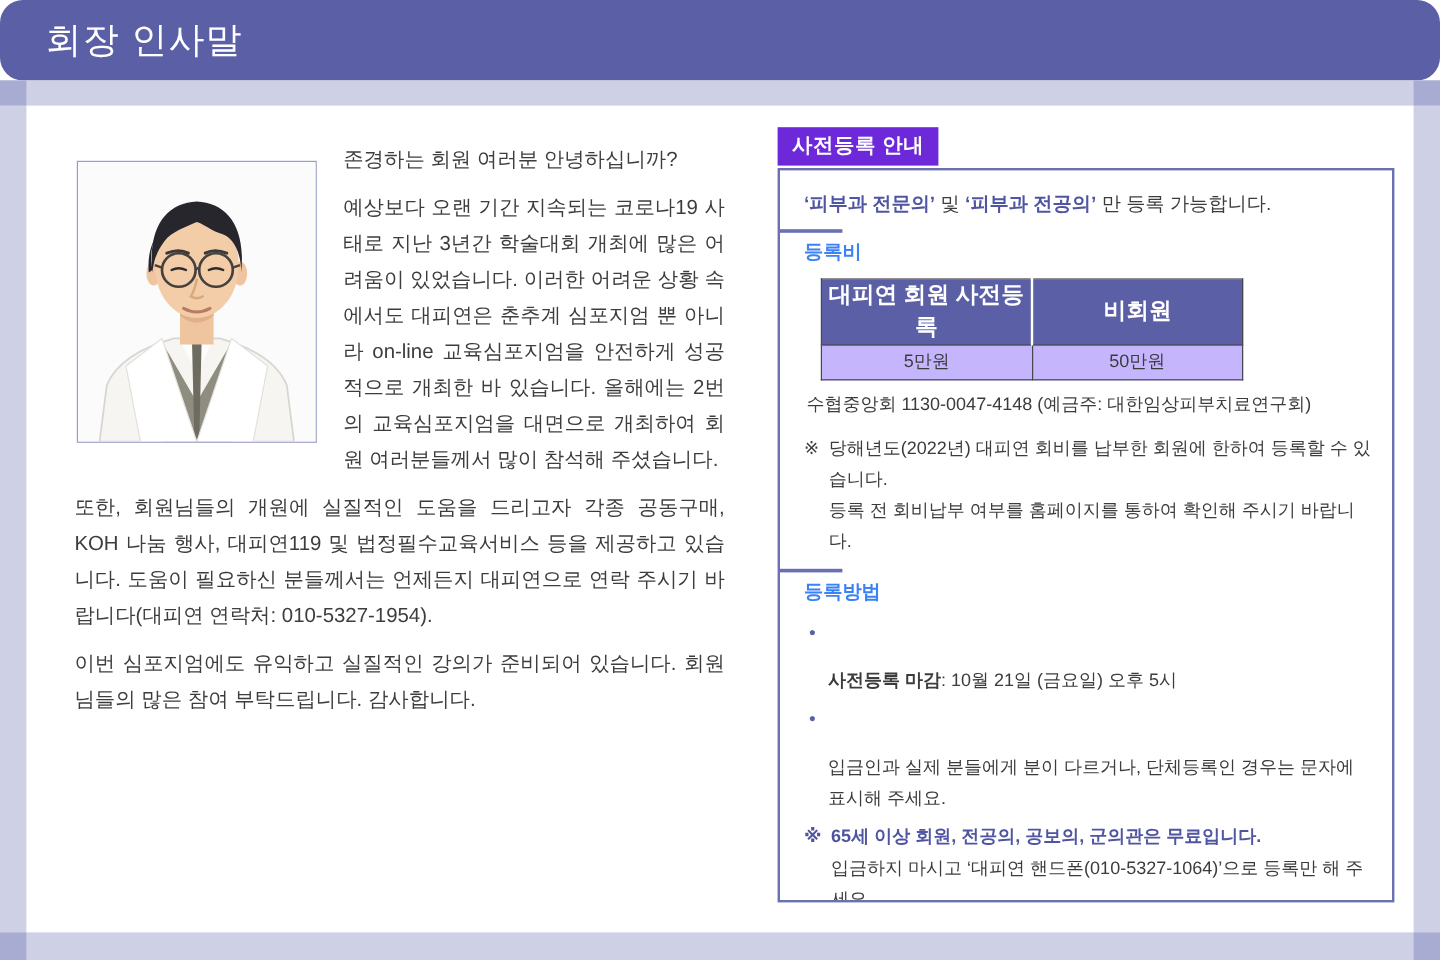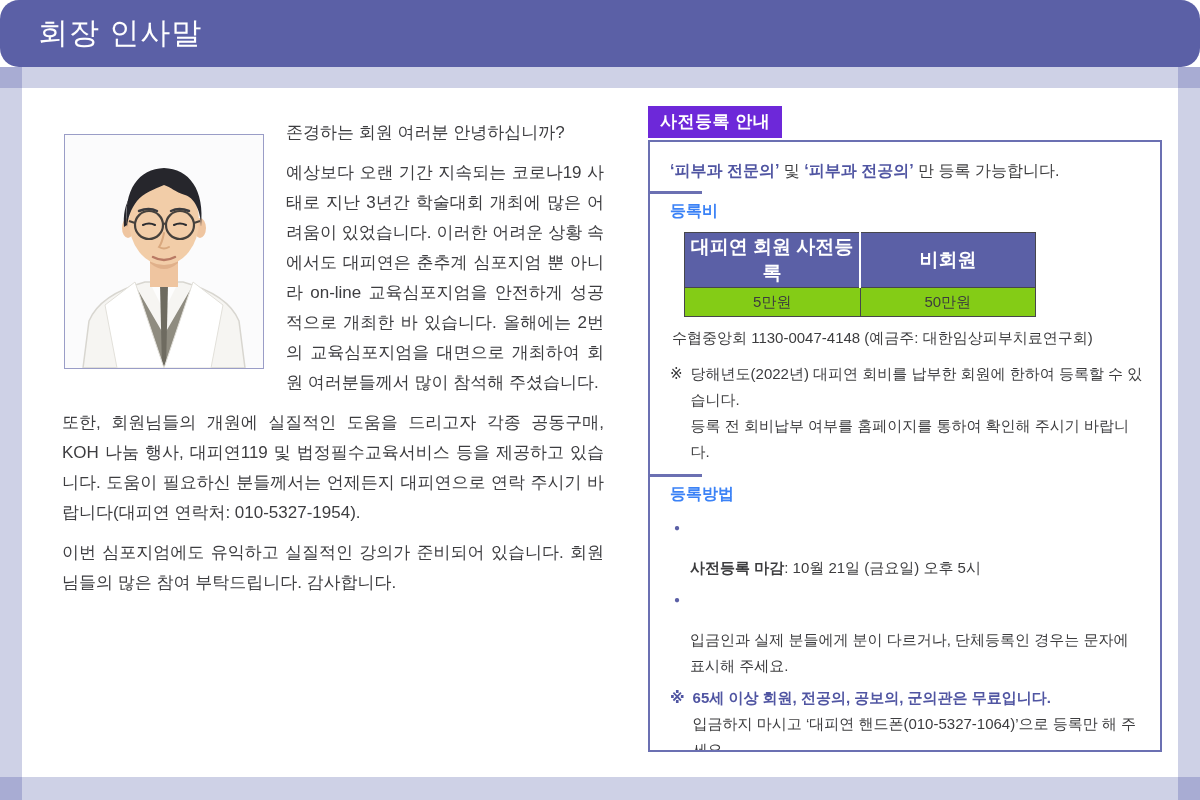--- a/index.html
+++ b/index.html
@@ -39,21 +39,21 @@
   .elig{margin:6px 0 14px;font-size:16px;}
   .accent{color:#5055a2;font-weight:700;}
   .section-title{position:relative;font-size:16px;font-weight:700;margin:16px 0 8px;color:#3b82f6;}
   .section-title::before{content:"";position:absolute;left:-22px;top:-7px;width:54px;height:3px;background:#6b70b2;}
   .section-title.first{margin-top:8px;}
 
   table.fee{border-collapse:collapse;margin:4px 0 8px 14px;font-size:15px;}
   table.fee th{background:#5b60a6;color:#fff;font-weight:700;width:172px;height:27px;
                border:1.5px solid #46464c;text-align:center;font-size:19px;}
   table.fee th + th{border-left:2px solid #fff;}
-  table.fee td{height:25px;text-align:center;border:1.5px solid #46464c;background:#84cc16;}
+  table.fee td{height:25px;text-align:center;border:1.5px solid #46464c;background:#c4b5fd;}
 
   .acct-label{font-weight:700;margin:8px 0 2px;color:#2f2f33;}
   .acct{margin:0 0 10px;}
   .note{display:flex;margin:0 0 6px;}
   .note .mk{flex:0 0 auto;margin-right:8px;}
   .note .lines{flex:1 1 auto;}
   .note.purple-head .mk,.note.purple-head .head{color:#5055a2;font-weight:700;}
   .bullet{display:flex;margin:0 0 6px;}
   .bullet .dot{flex:0 0 auto;color:#5b60a6;font-size:10px;margin:0 10px 0 4px;line-height:26px;}
   .bullet .lines{flex:1 1 auto;margin-top:40px;}

